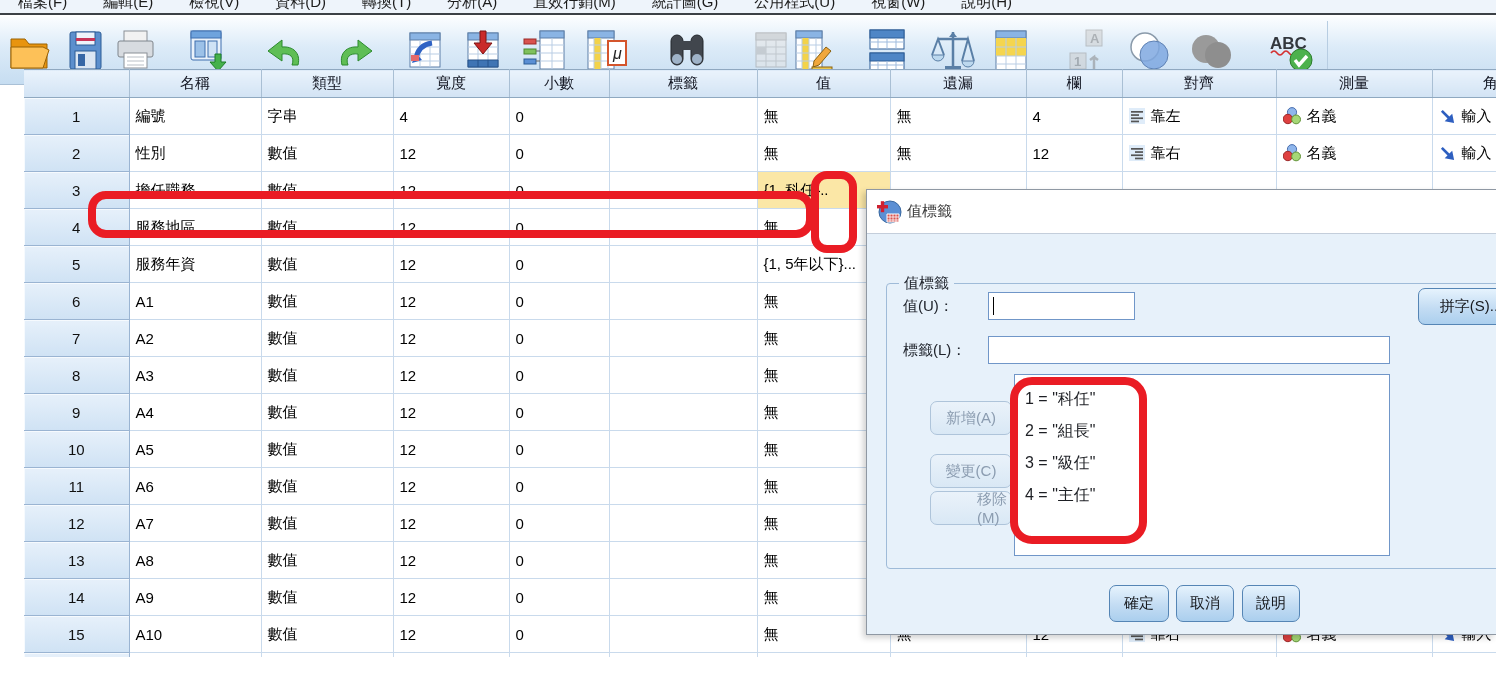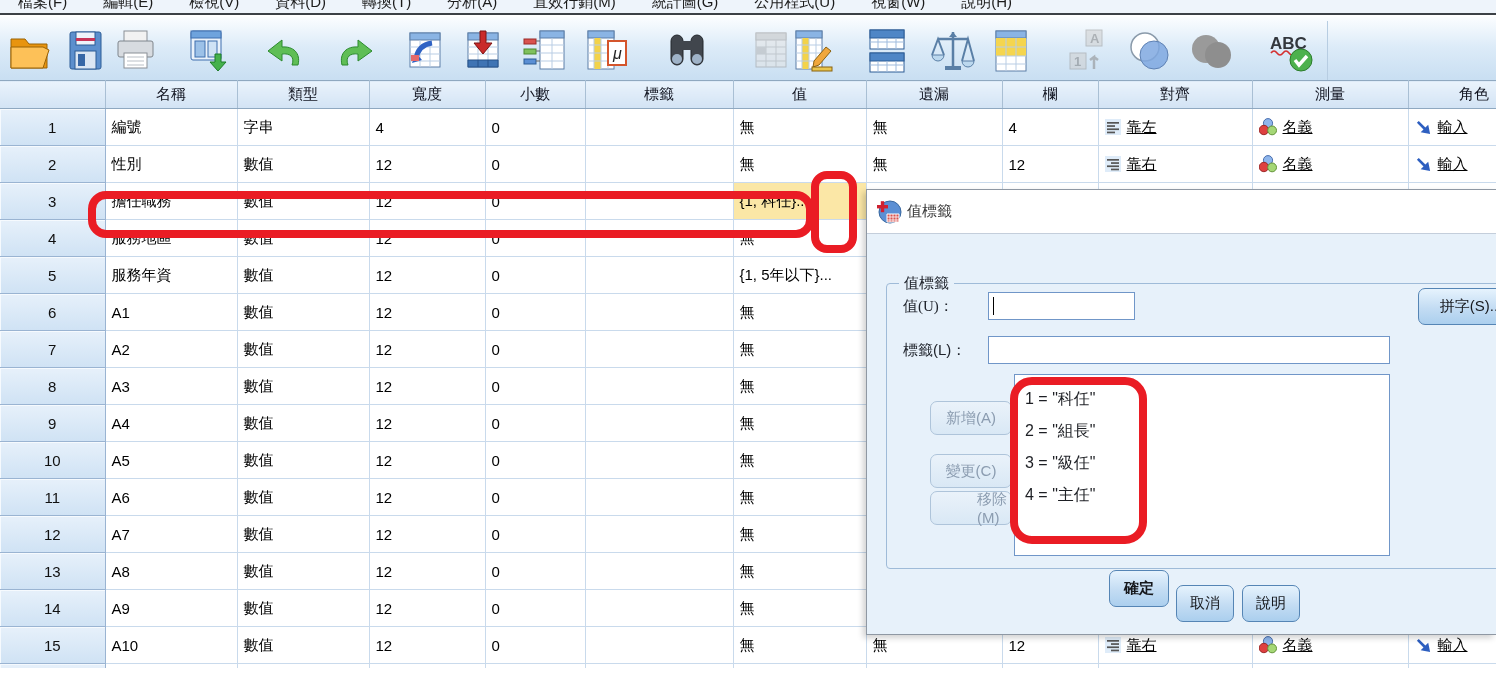--- a/index.html
+++ b/index.html
@@ -15,34 +15,34 @@
 
   
   #toolbar { position:absolute; left:0; top:17px; width:1496px; height:68px;
              background:linear-gradient(180deg,#fbfdff 0%,#dcebf8 45%,#c6ddf1 100%);
              border-bottom:1px solid #a9c0d6; }
   .tbi { position:absolute; top:10px; width:46px; height:48px; }
   .tbi svg { width:100%; height:100%; }
   #toolbar .tb-sep { position:absolute; left:1327px; top:4px; width:1px; height:60px; background:#b7cde2; }
 
   
-  #grid { position:absolute; left:0; top:80px; width:1496px; height:588px; overflow:hidden; }
+  #grid { position:absolute; left:0; top:69px; width:1496px; height:588px; overflow:hidden;padding-left:24px; }
   table { border-collapse:collapse; table-layout:fixed; width:1540px; }
   th, td { font-size:15px; font-weight:normal; white-space:nowrap; overflow:hidden;
            border-right:1px solid #c9daec; border-bottom:1px solid #c9daec; }
   thead th { height:28px; text-align:center; color:#10131f;
              background:linear-gradient(180deg,#eaf3fc 0%,#d2e3f4 100%);
              border-right:1px solid #a9bfd4; border-bottom:1px solid #8fa8c0; border-top:1px solid #8fa8c0; }
   tbody tr { height:37px; }
   tbody td { padding:0 6px; color:#000; background:#fff; }
   td.rnum { text-align:center; color:#101010; padding:0;
             background:linear-gradient(180deg,#e6f0fa 0%,#cfe2f4 100%);
             border-right:1px solid #9ab4d2; border-bottom:1px solid #9ab4d2;
             box-shadow: inset 1px 1px 0 #f6fafe; }
-  .cf { display:flex; align-items:center; gap:6px;text-decoration:underline; }
+  .cf { display:flex; align-items:center; gap:6px; }
   .cf svg { flex:0 0 auto; }
   td.sel { background:#fbe7a6; }
 
   
   #dialog { position:absolute; left:866px; top:189px; width:630px; height:446px; overflow:hidden;
             background:#e7f1fa; border:1px solid #8f98a3; border-right:none;
             box-shadow:-3px 3px 6px rgba(0,0,0,.18); }
   #dlg-title { position:absolute; left:0; top:0; width:100%; height:44px; background:#ffffff;
                border-bottom:1px solid #c4cedb; }
   #dlg-title .ttl { position:absolute; left:40px; top:12px; font-size:15px; color:#3a3a3a; }
@@ -571,41 +571,41 @@
           <rect x="4.8" y="2.2" width="3.4" height="11" fill="#cf2030"></rect>
         </svg>
       </span>
       <span class="ttl">值標籤</span>
     </div>
 
     <div class="grpbox">
       <span class="legend">值標籤</span>
     </div>
 
-    <span class="dlbl" style="left:36px; top:107px;font-family:Liberation Serif, serif;">值(U)：</span>
+    <span class="dlbl" style="left:36px; top:107px;">值(U)：</span>
     <input class="dinput" style="left: 121px; top: 102px; width: 147px;" value="">
     <span class="caret"></span>
 
     <div class="btn" style="left:551px; top:98px; width:106px; height:37px;">拼字(S)...</div>
 
     <span class="dlbl" style="left:36px; top:151px;">標籤(L)：</span>
     <input class="dinput" style="left: 121px; top: 146px; width: 402px;" value="">
 
     <div class="btn dis" style="left:63px; top:211px; width:82px; height:34px;">新增(A)</div>
     <div class="btn dis" style="left:63px; top:264px; width:82px; height:34px;">變更(C)</div>
     <div class="btn dis" style="left:63px; top:301px; width:82px; height:34px;padding-left:46px;">移除(M)</div>
 
     <div class="listbox">
         <div class="entry">1 = "科任"</div>
         <div class="entry">2 = "組長"</div>
         <div class="entry">3 = "級任"</div>
         <div class="entry">4 = "主任"</div>
       </div>
 
-    <div class="btn" style="left:242px; top:380px; width:60px; height:37px; font-weight:bold;">確定</div>
+    <div class="btn" style="left:242px; top:395px; width:60px; height:37px; font-weight:normal;">確定</div>
     <div class="btn" style="left:309px; top:395px; width:58px; height:37px; font-weight:normal;">取消</div>
     <div class="btn" style="left:375px; top:395px; width:58px; height:37px; font-weight:normal;">說明</div>
   </div>
 
   <div id="red1" class="redbox"></div>
   <div id="red2" class="redbox"></div>
   <div id="red3" class="redbox"></div>
 
 </div>
 

